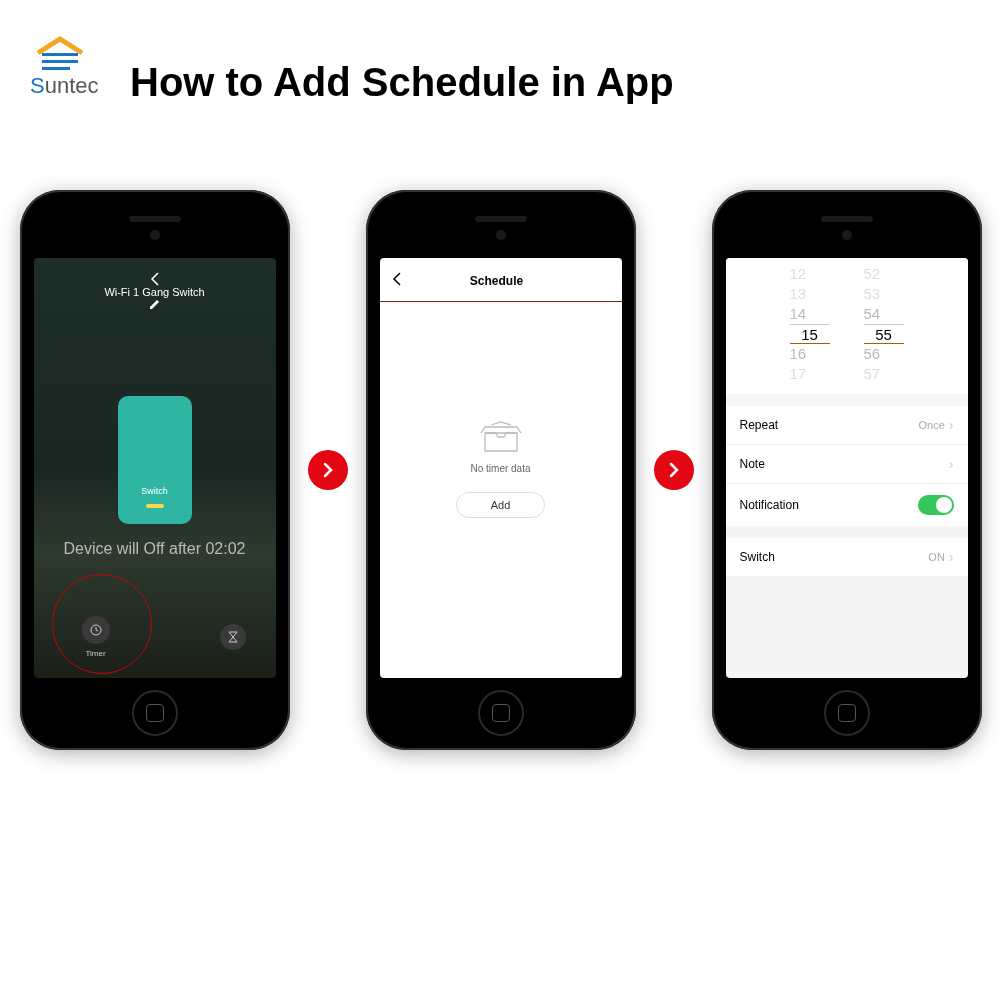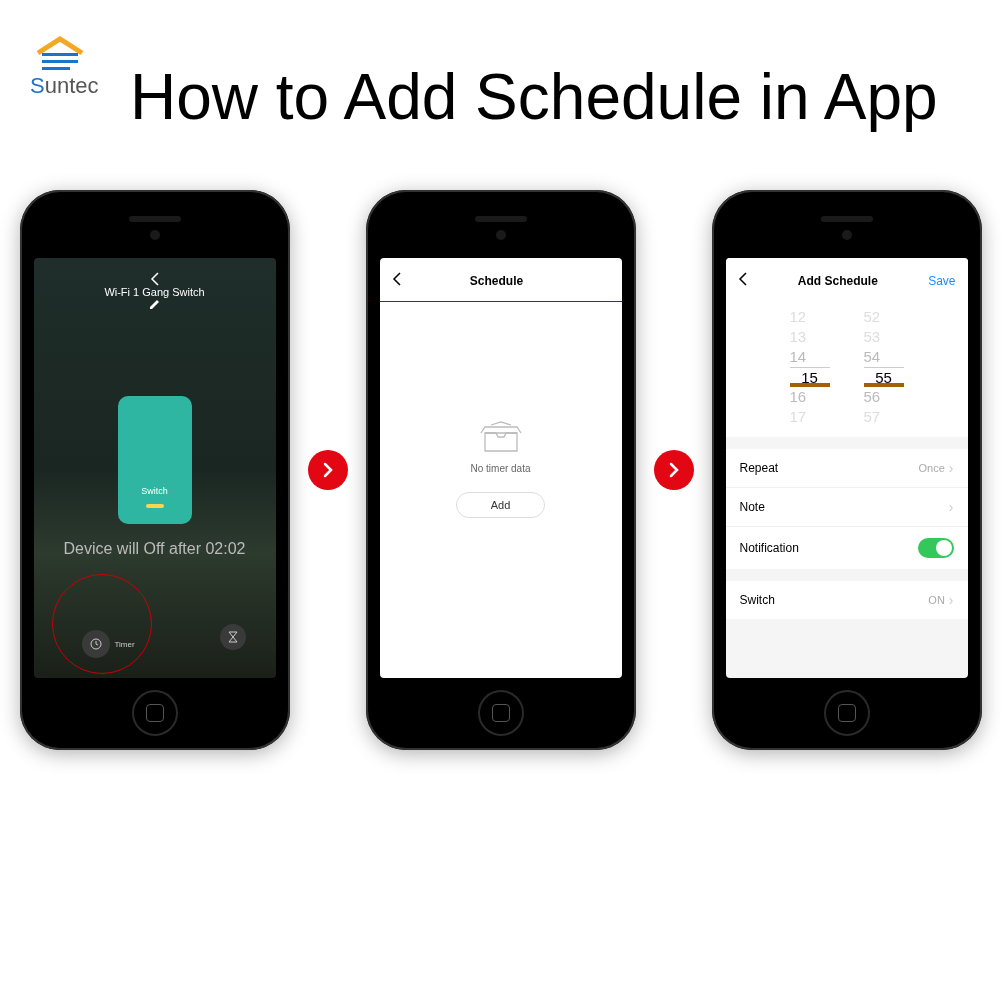--- a/index.html
+++ b/index.html
@@ -25,22 +25,22 @@
   position: relative;
 }
 .logo-house svg { width: 60px; height: 40px; }
 .logo-text { font-size: 22px; font-weight: 500; margin-top: -2px; }
 .logo-text .s { color: #1a74c7; }
 .logo-text .rest { color: #555; }
 .title {
   position: absolute;
   top: 60px;
   left: 130px;
-  font-size: 64px;
-  font-weight: 400;
+  font-size: 40px;
+  font-weight: 700;
   color: #000;
 }
 .phones-row {
   position: absolute;
   top: 190px;
   left: 0;
   width: 1001px;
   display: flex;
   justify-content: center;
   align-items: center;
@@ -167,21 +167,21 @@
   width: 100px;
   height: 100px;
   border: 1.5px solid #c00;
   border-radius: 50%;
 }
 .timer-btn {
   position: absolute;
   left: 48px;
   bottom: 20px;
   display: flex;
-  flex-direction: row;
+  flex-direction: column;
   align-items: center;
   gap: 5px;
 }
 .timer-btn .icon-c {
   width: 28px;
   height: 28px;
   background: #3a3a3a;
   border-radius: 50%;
   display:flex;align-items:center;justify-content:center;
 }
@@ -257,21 +257,21 @@
   flex-direction: column;
   align-items: flex-start;
   font-size: 15px;
 }
 .picker-col .r { height: 20px; line-height: 20px; color: #ddd; }
 .picker-col .r.near { color: #bbb; }
 .picker-col .r.sel {
   color: #000;
   font-weight: 500;
   border-top: 1px solid #ccc;
-  border-bottom: 4px solid #a16207;
+  border-bottom: 1px solid #a16207;
   width: 40px;
   text-align: center;
 }
 .settings-group {
   background: #fff;
   margin-top: 12px;
 }
 .setting-row {
   display: flex;
   align-items: center;
@@ -406,29 +406,20 @@
   </div>
 
   <div class="arrow-badge">
     <svg viewBox="0 0 16 16">
         <path d="M5 2 L11 8 L5 14" stroke="#fff" stroke-width="2.5" fill="none" stroke-linecap="round"></path>
       </svg>
   </div>
 
   <div class="phone-frame">
     <div class="screen s3">
-      <div class="s3-header">
-        <div class="back">
-          <svg width="10" height="14" viewBox="0 0 10 14">
-              <path d="M8 1 L2 7 L8 13" stroke="#000" stroke-width="1.5" fill="none"></path>
-            </svg>
-        </div>
-        <div>Add Schedule</div>
-        <div class="save">Save</div>
-      </div>
       <div class="time-picker">
         <div class="picker-col">
           <div class="r">12</div>
           <div class="r">13</div>
           <div class="r near">14</div>
           <div class="r sel">15</div>
           <div class="r near">16</div>
           <div class="r">17</div>
         </div>
         <div class="picker-col">

